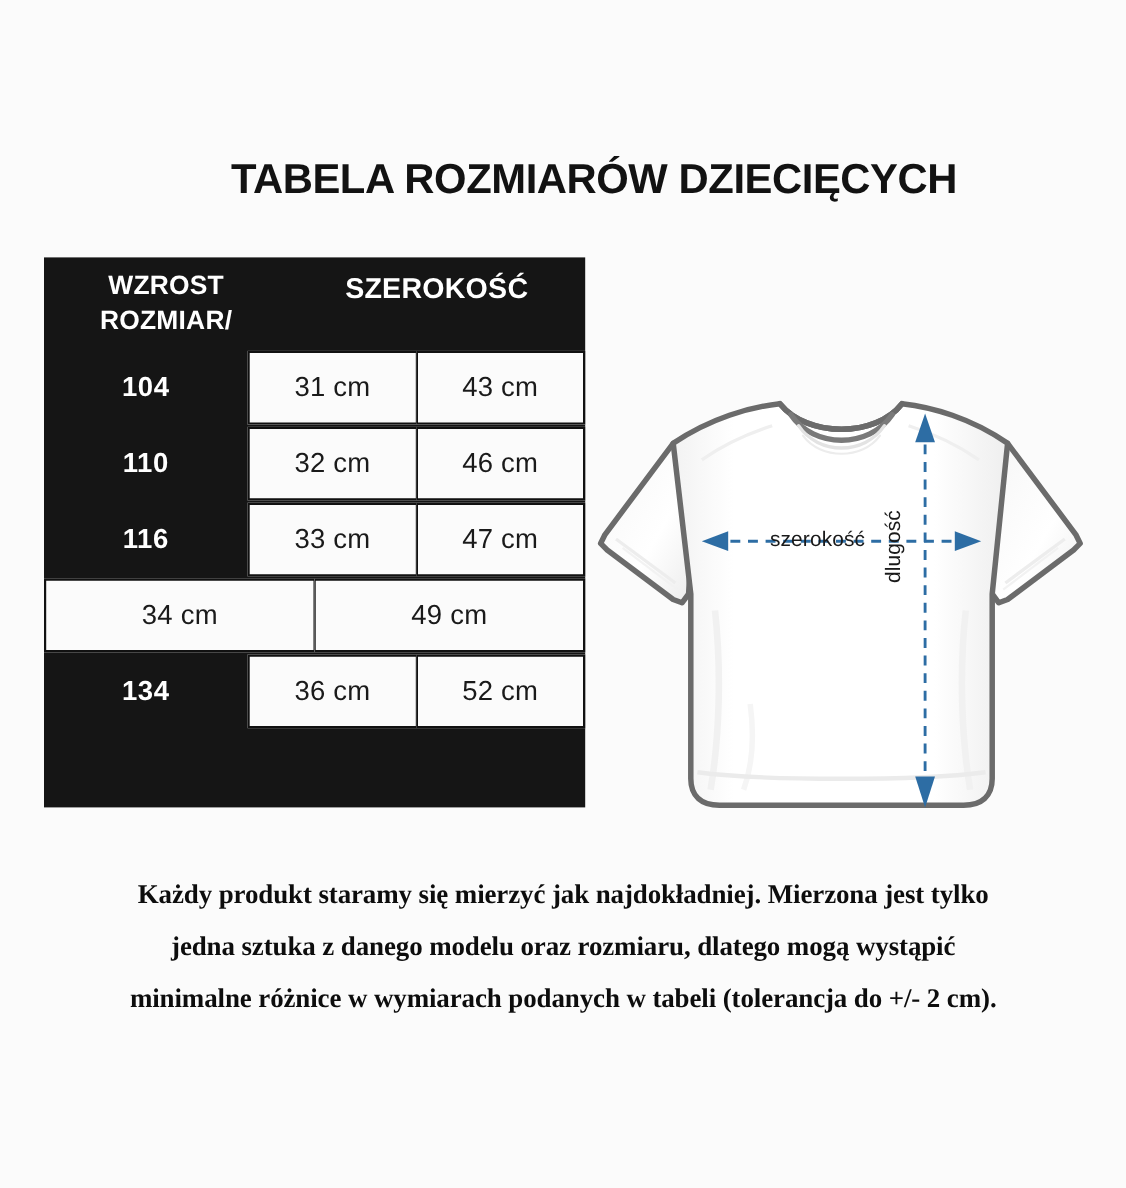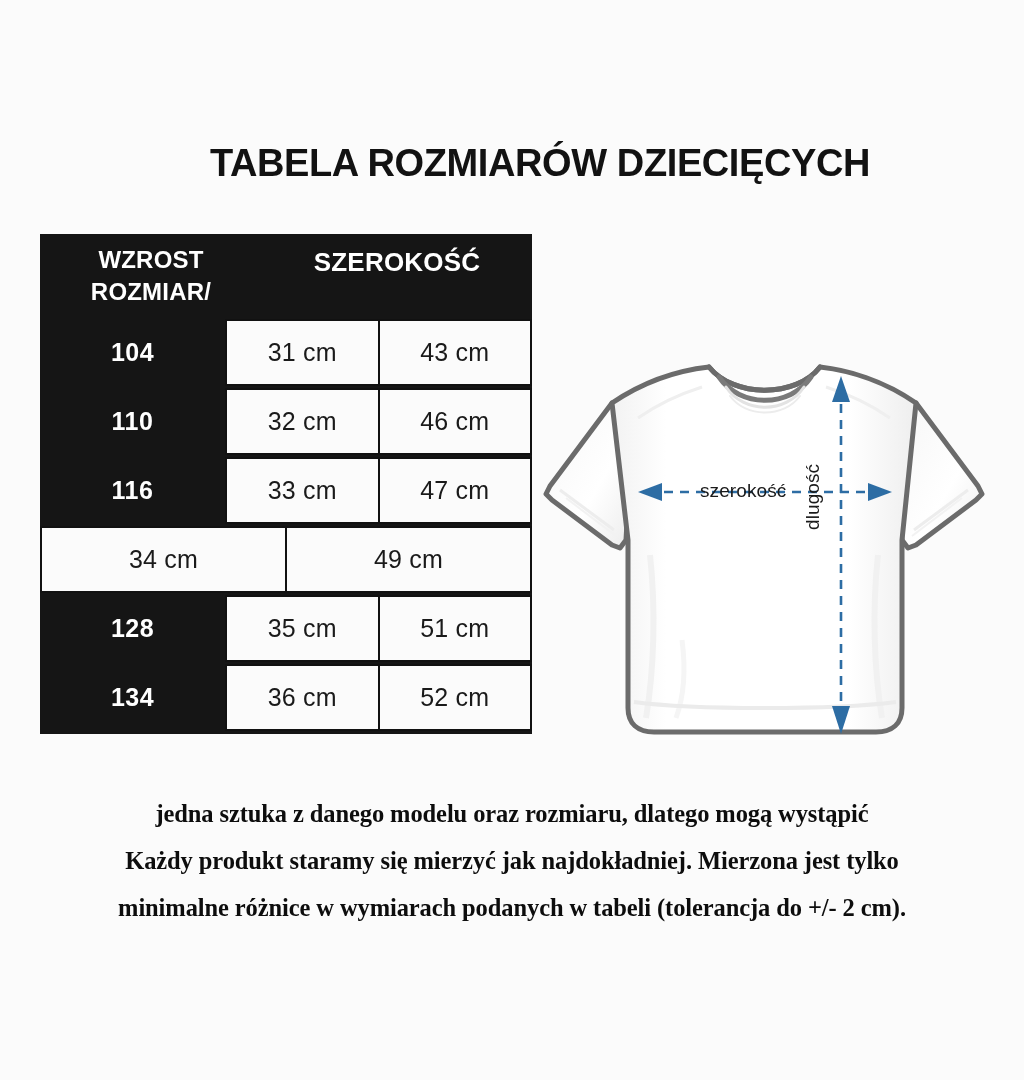--- a/index.html
+++ b/index.html
@@ -192,25 +192,20 @@
     <div class="cell-size">116</div>
     <div class="cell-val first">33 cm</div>
     <div class="cell-val last">47 cm</div>
   </div>
 
   <div class="trow">
     <div class="cell-val first">34 cm</div>
     <div class="cell-val last">49 cm</div>
   </div>
 
-  <div class="trow">
-    <div class="cell-size">128</div>
-    <div class="cell-val first">35 cm</div>
-    <div class="cell-val last">51 cm</div>
-  </div>
 
   <div class="trow">
     <div class="cell-size">134</div>
     <div class="cell-val first">36 cm</div>
     <div class="cell-val last">52 cm</div>
   </div>
 
 </div>
 
 <div class="shirt-wrap">
@@ -273,16 +268,16 @@
     <line x1="307" y1="48" x2="307" y2="380" stroke="#2d6da4" stroke-width="2.6" stroke-dasharray="9 7"></line>
     <polygon points="307,36 298,62 316,62" fill="#2d6da4"></polygon>
     <polygon points="307,394 298,366 316,366" fill="#2d6da4"></polygon>
   </svg>
 
   <div class="dim-label width-lbl">szerokość</div>
   <div class="dim-label length-lbl">dlugość</div>
 </div>
 
 <div class="note">
+  <span class="ln">Każdy produkt staramy się mierzyć jak najdokładniej. Mierzona jest tylko</span>
   <span class="ln">jedna sztuka z danego modelu oraz rozmiaru, dlatego mogą wystąpić</span>
-  <span class="ln">Każdy produkt staramy się mierzyć jak najdokładniej. Mierzona jest tylko</span>
   <span class="ln">minimalne różnice w wymiarach podanych w tabeli (tolerancja do +/- 2 cm).</span>
 </div>
 
 </body></html>

